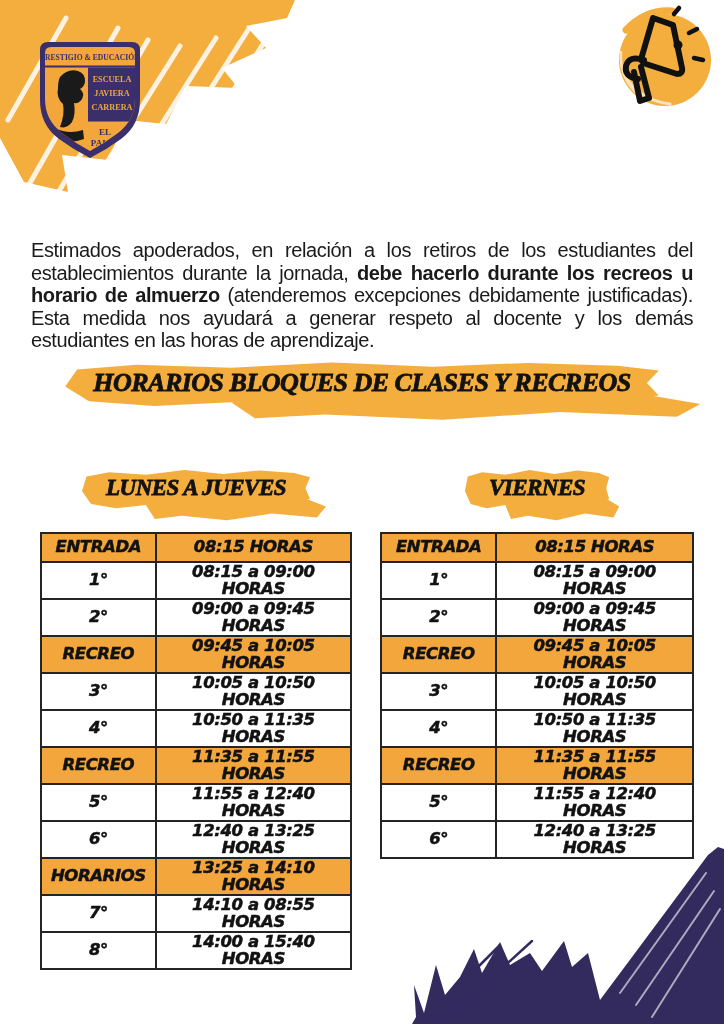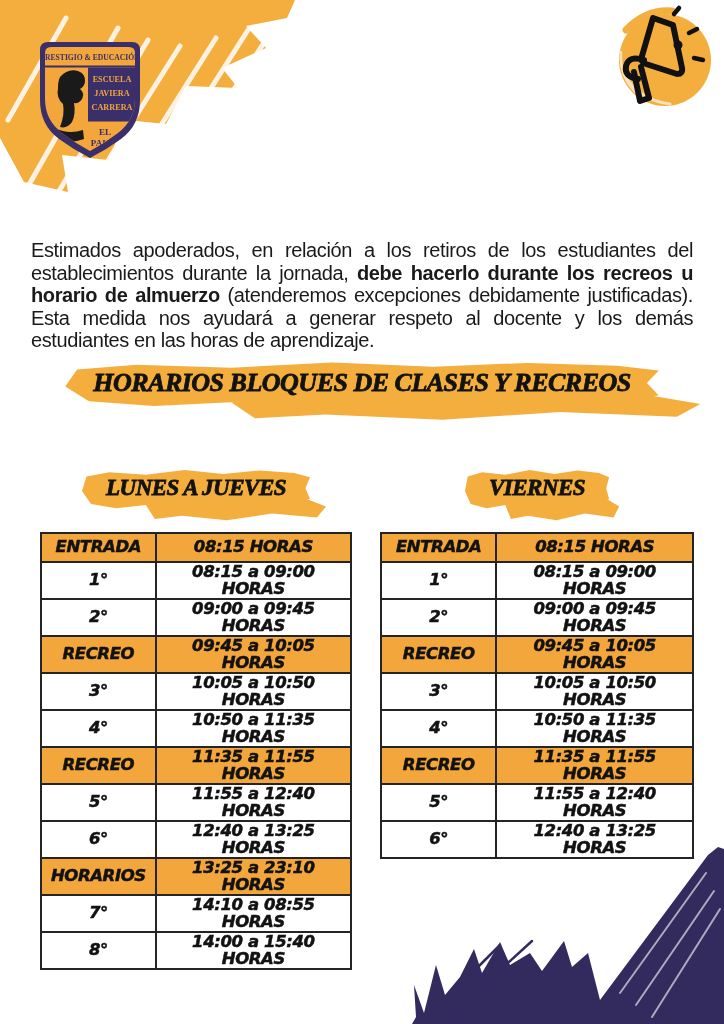--- a/index.html
+++ b/index.html
@@ -193,21 +193,21 @@
           <tr>
             <td class="c-label">5°</td>
             <td class="c-time">11:55 a 12:40 HORAS</td>
           </tr>
           <tr>
             <td class="c-label">6°</td>
             <td class="c-time">12:40 a 13:25 HORAS</td>
           </tr>
           <tr class="break">
             <td class="c-label">HORARIOS</td>
-            <td class="c-time">13:25 a 23:10 HORAS</td>
+            <td class="c-time">13:25 a 14:10 HORAS</td>
           </tr>
           <tr>
             <td class="c-label">7°</td>
             <td class="c-time">14:10 a 08:55 HORAS</td>
           </tr>
           <tr>
             <td class="c-label">8°</td>
             <td class="c-time">14:00 a 15:40 HORAS</td>
           </tr>
         </tbody>

